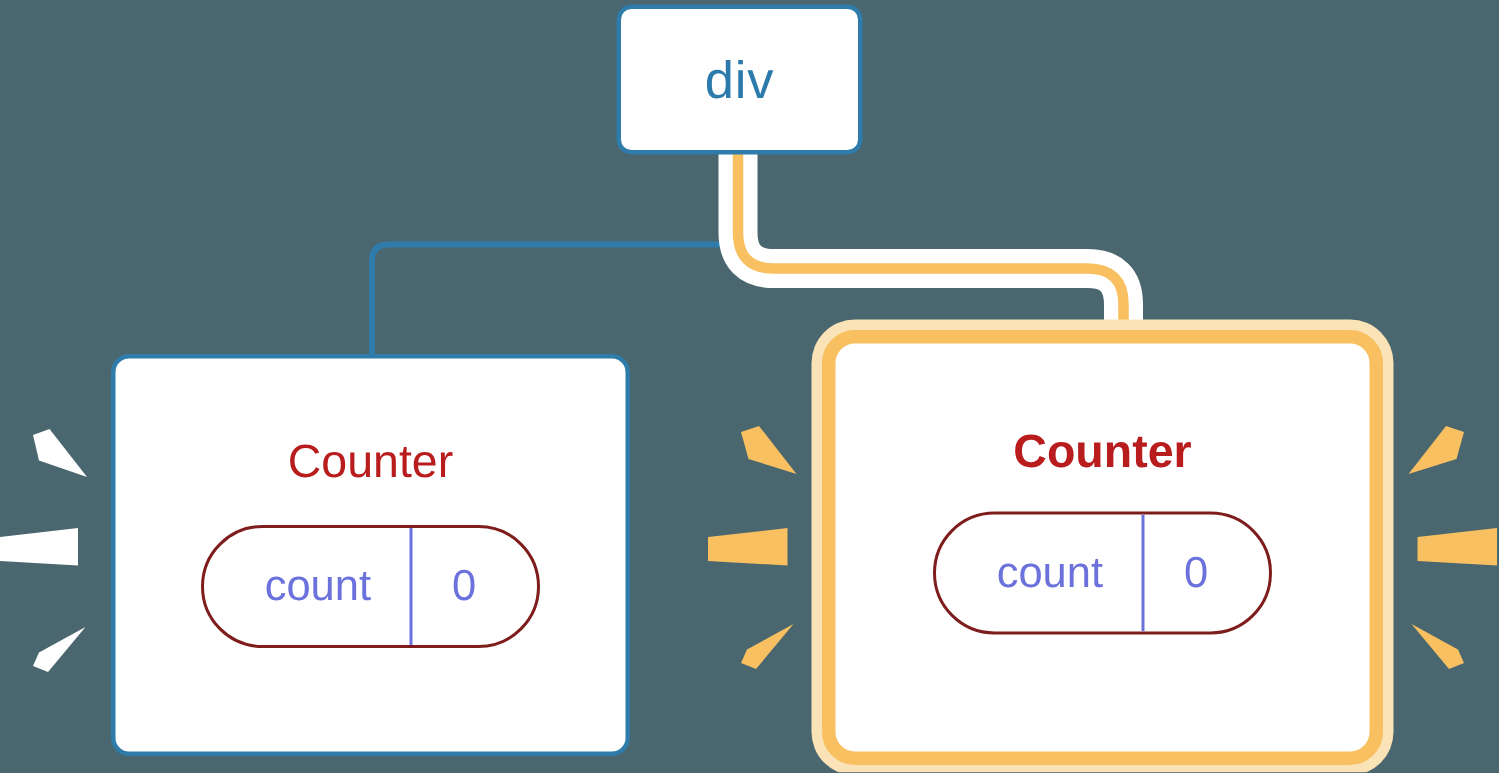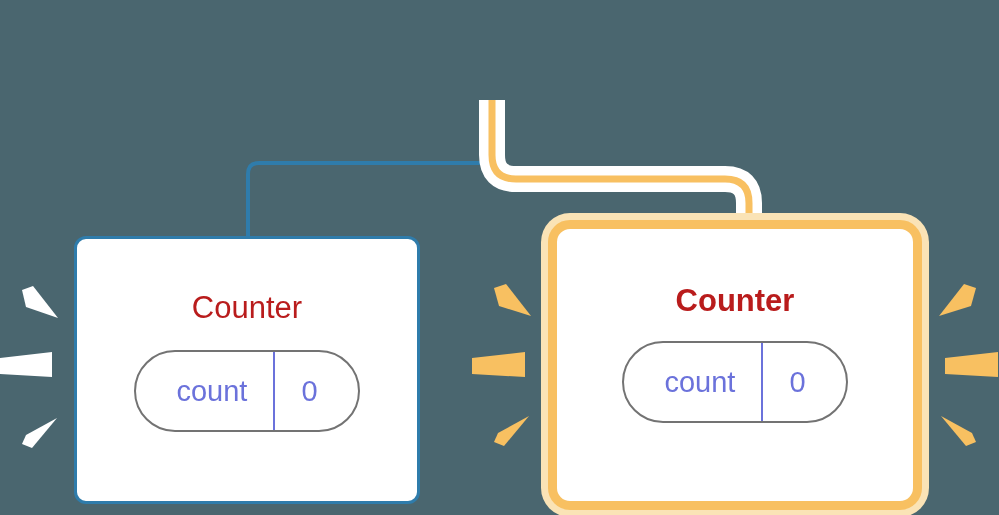--- a/index.html
+++ b/index.html
@@ -108,21 +108,21 @@
   }
   .counter-title-bold {
     margin-top: 50px;
     font-weight: bold;
   }
 
   
   .pill {
     display: flex;
     align-items: stretch;
-    border: 2px solid #737373;
+    border: 2px solid #7f1d1d;
     border-radius: 999px;
     height: 78px;
     overflow: hidden;
     background: #ffffff;
   }
   .pill-left {
     display: flex;
     align-items: center;
     justify-content: center;
     padding: 0 26px 0 40px;
@@ -154,20 +154,23 @@
 
   <svg id="wires" viewBox="0 0 999 515">
 
     <path d="M 492 103 L 492 152 Q 492 163 481 163 L 259 163 Q 248 163 248 174 L 248 238" fill="none" stroke="#2f7cab" stroke-width="4" stroke-linecap="round" stroke-linejoin="round"></path>
 
     <path d="M 492 100 L 492 155 Q 492 179 516 179 L 725 179 Q 749 179 749 203 L 749 240" fill="none" stroke="#ffffff" stroke-width="26" stroke-linecap="butt" stroke-linejoin="round"></path>
 
     <path d="M 492 100 L 492 155 Q 492 179 516 179 L 725 179 Q 749 179 749 203 L 749 240" fill="none" stroke="#f8c061" stroke-width="7" stroke-linecap="butt" stroke-linejoin="round"></path>
   </svg>
 
+  <div class="node node-div">
+    <span class="node-title">div</span>
+  </div>
 
   <div class="node node-counter">
     <span class="node-title counter-title">Counter</span>
     <div class="pill pill-wrap-left">
       <span class="pill-left">count</span>
       <span class="pill-divider"></span>
       <span class="pill-right">0</span>
     </div>
   </div>
 

